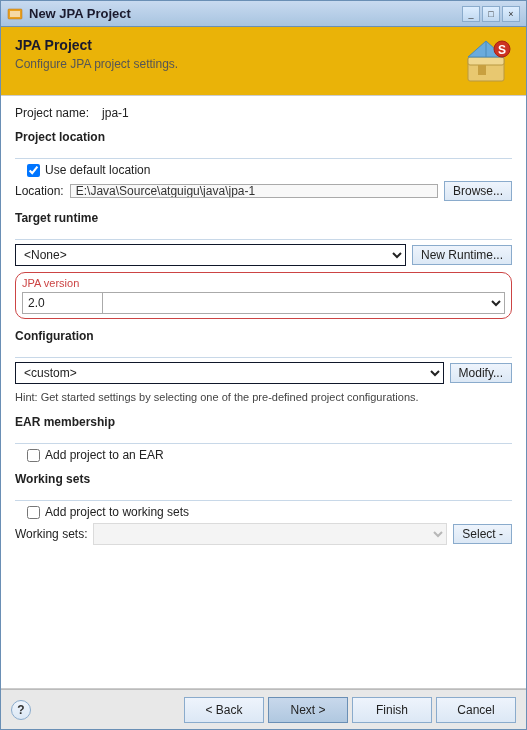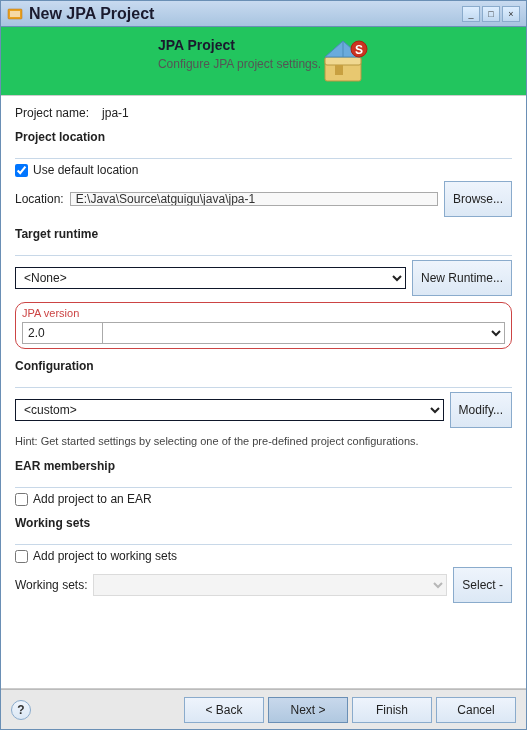--- a/index.html
+++ b/index.html
@@ -26,21 +26,21 @@
       align-items: center;
       gap: 6px;
       border-bottom: 1px solid #6a8fb5;
       height: 26px;
     }
     .titlebar-icon {
       width: 16px;
       height: 16px;
     }
     .titlebar-title {
-      font-size: 16px;
+      font-size: 13px;
       font-weight: bold;
       color: #1a1a2e;
       flex: 1;
     }
     .titlebar-buttons {
       display: flex;
       gap: 2px;
     }
     .titlebar-btn {
       width: 18px;
@@ -48,26 +48,26 @@
       border: 1px solid #8aabcc;
       background: linear-gradient(to bottom, #deeeff, #c0d8f0);
       font-size: 9px;
       cursor: pointer;
       display: flex;
       align-items: center;
       justify-content: center;
       color: #333;
     }
     .header-section {
-      background: #22c55e;
+      background: #eab308;
       padding: 10px 14px 10px 14px;
       border-bottom: 1px solid #ccc;
       display: flex;
       align-items: flex-start;
-      justify-content: center;
+      justify-content: space-between;
     }
     .header-title {
       font-size: 14px;
       font-weight: bold;
       color: #1a1a2e;
       margin-bottom: 4px;
     }
     .header-subtitle {
       font-size: 12px;
       color: #555;
@@ -100,20 +100,21 @@
       margin-top: 10px;
       margin-bottom: 4px;
       border-bottom: 1px solid #c8d8e8;
       padding-bottom: 14px;
     }
     .checkbox-row {
       display: flex;
       align-items: center;
       gap: 5px;
       margin-bottom: 4px;
+      margin-left: 12px;
     }
     .checkbox-label {
       font-size: 12px;
       color: #222;
     }
     input[type="checkbox"] {
       width: 13px;
       height: 13px;
       cursor: pointer;
     }
@@ -126,21 +127,21 @@
     .location-input {
       flex: 1;
       height: 14px;
       border: 1px solid #aaa;
       padding: 2px 5px;
       font-size: 12px;
       background: #f8f8f8;
       color: #333;
     }
     .browse-btn {
-      height: 36px;
+      height: 20px;
       padding: 0 8px;
       border: 1px solid #8aabcc;
       background: linear-gradient(to bottom, #eef4fc, #dce8f5);
       font-size: 12px;
       cursor: pointer;
       white-space: nowrap;
       color: #222;
       text-align: right;
     }
     .dropdown-row {

